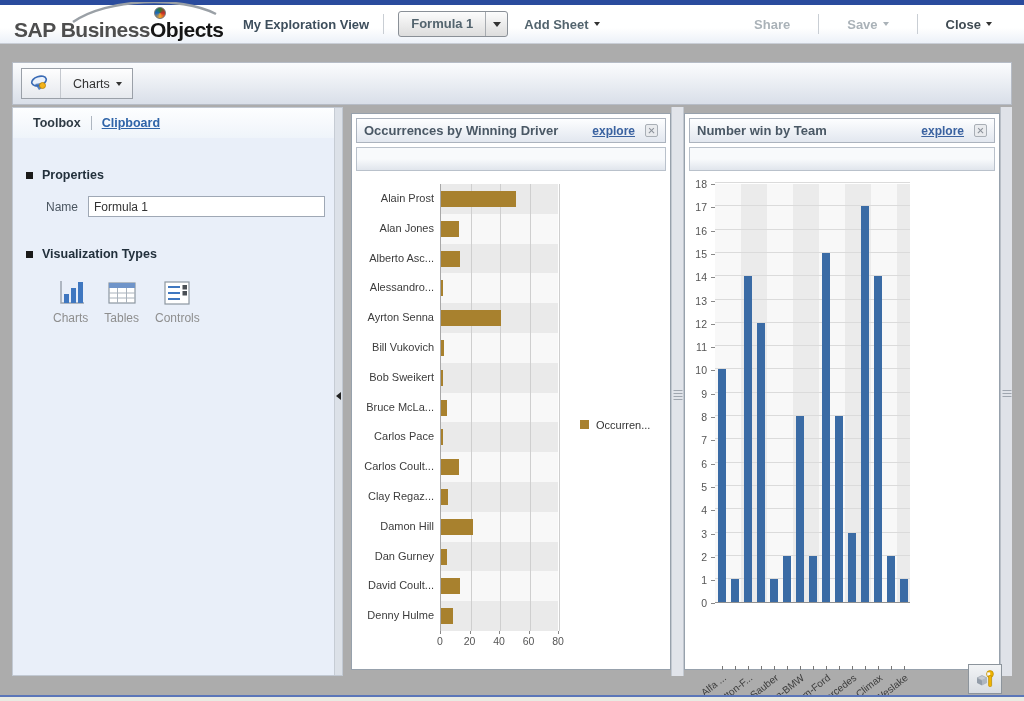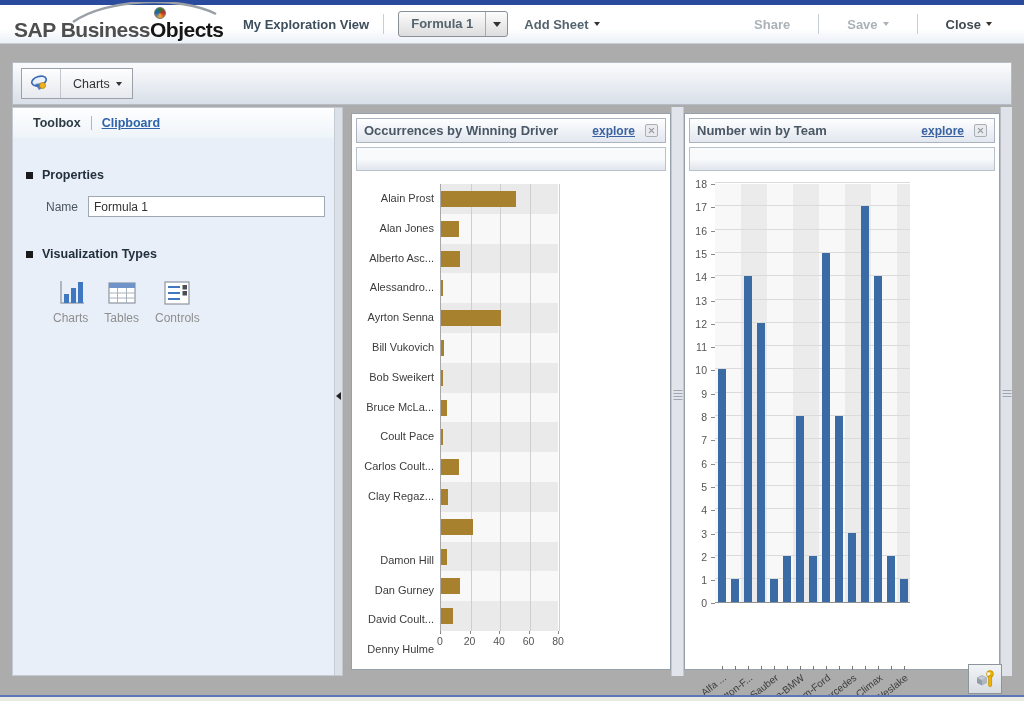--- a/index.html
+++ b/index.html
@@ -254,24 +254,24 @@
     <div class="panel-body">
       <div class="h-labels">
           <div class="h-label" style="line-height: 29.8px; height: 29.8px;">Alain Prost</div>
           <div class="h-label" style="line-height: 29.8px; height: 29.8px;">Alan Jones</div>
           <div class="h-label" style="line-height: 29.8px; height: 29.8px;">Alberto Asc...</div>
           <div class="h-label" style="line-height: 29.8px; height: 29.8px;">Alessandro...</div>
           <div class="h-label" style="line-height: 29.8px; height: 29.8px;">Ayrton Senna</div>
           <div class="h-label" style="line-height: 29.8px; height: 29.8px;">Bill Vukovich</div>
           <div class="h-label" style="line-height: 29.8px; height: 29.8px;">Bob Sweikert</div>
           <div class="h-label" style="line-height: 29.8px; height: 29.8px;">Bruce McLa...</div>
-          <div class="h-label" style="line-height: 29.8px; height: 29.8px;">Coult Pace</div>
+          <div class="h-label" style="line-height: 29.8px; height: 29.8px;">Carlos Pace</div>
           <div class="h-label" style="line-height: 29.8px; height: 29.8px;">Carlos Coult...</div>
           <div class="h-label" style="line-height: 29.8px; height: 29.8px;">Clay Regaz...</div>
-          <div class="h-label" style="line-height: 29.8px; height: 29.8px; margin-top: 34px;">Damon Hill</div>
+          <div class="h-label" style="line-height: 29.8px; height: 29.8px;">Damon Hill</div>
           <div class="h-label" style="line-height: 29.8px; height: 29.8px;">Dan Gurney</div>
           <div class="h-label" style="line-height: 29.8px; height: 29.8px;">David Coult...</div>
           <div class="h-label" style="line-height: 29.8px; height: 29.8px;">Denny Hulme</div>
         </div>
       <div class="h-plotwrap">
         <div class="h-plot" style="width: 118px; height: 447px;">
             <div class="h-band" style="top: 0px; height: 29.8px; background: rgb(234, 234, 234);"></div>
             <div class="h-band" style="top: 29.8px; height: 29.8px; background: rgb(248, 248, 248);"></div>
             <div class="h-band" style="top: 59.6px; height: 29.8px; background: rgb(234, 234, 234);"></div>
             <div class="h-band" style="top: 89.4px; height: 29.8px; background: rgb(248, 248, 248);"></div>
@@ -311,20 +311,26 @@
             <div class="tick" style="left: 0px;">0</div>
             <div class="tickmark" style="left: 29.5px;"></div>
             <div class="tick" style="left: 29.5px;">20</div>
             <div class="tickmark" style="left: 59px;"></div>
             <div class="tick" style="left: 59px;">40</div>
             <div class="tickmark" style="left: 88.5px;"></div>
             <div class="tick" style="left: 88.5px;">60</div>
             <div class="tickmark" style="left: 118px;"></div>
             <div class="tick" style="left: 118px;">80</div>
           </div>
+      </div>
+      <div class="legend">
+        <div class="legend-inner">
+          <span class="legend-sq" style="background: rgb(168, 129, 46);"></span>
+          <span class="legend-text">Occurren...</span>
+        </div>
       </div>
     </div>
   </div>
 
   <div class="splitter">
     <span class="grip">
         <i></i>
         <i></i>
         <i></i>
         <i></i>

